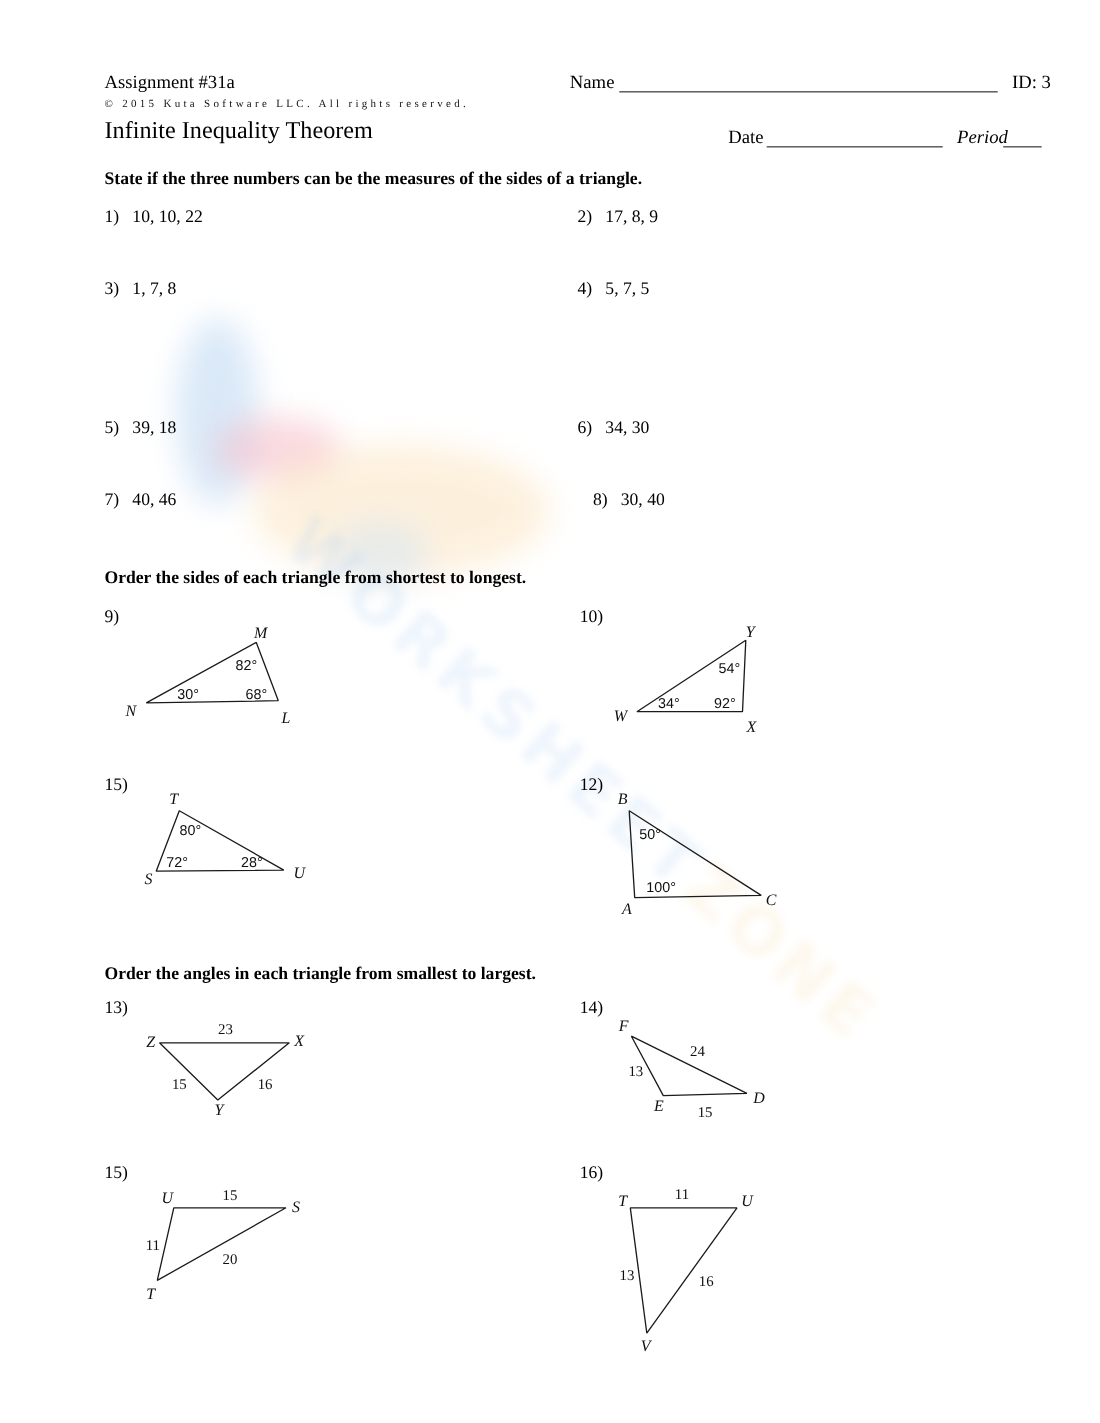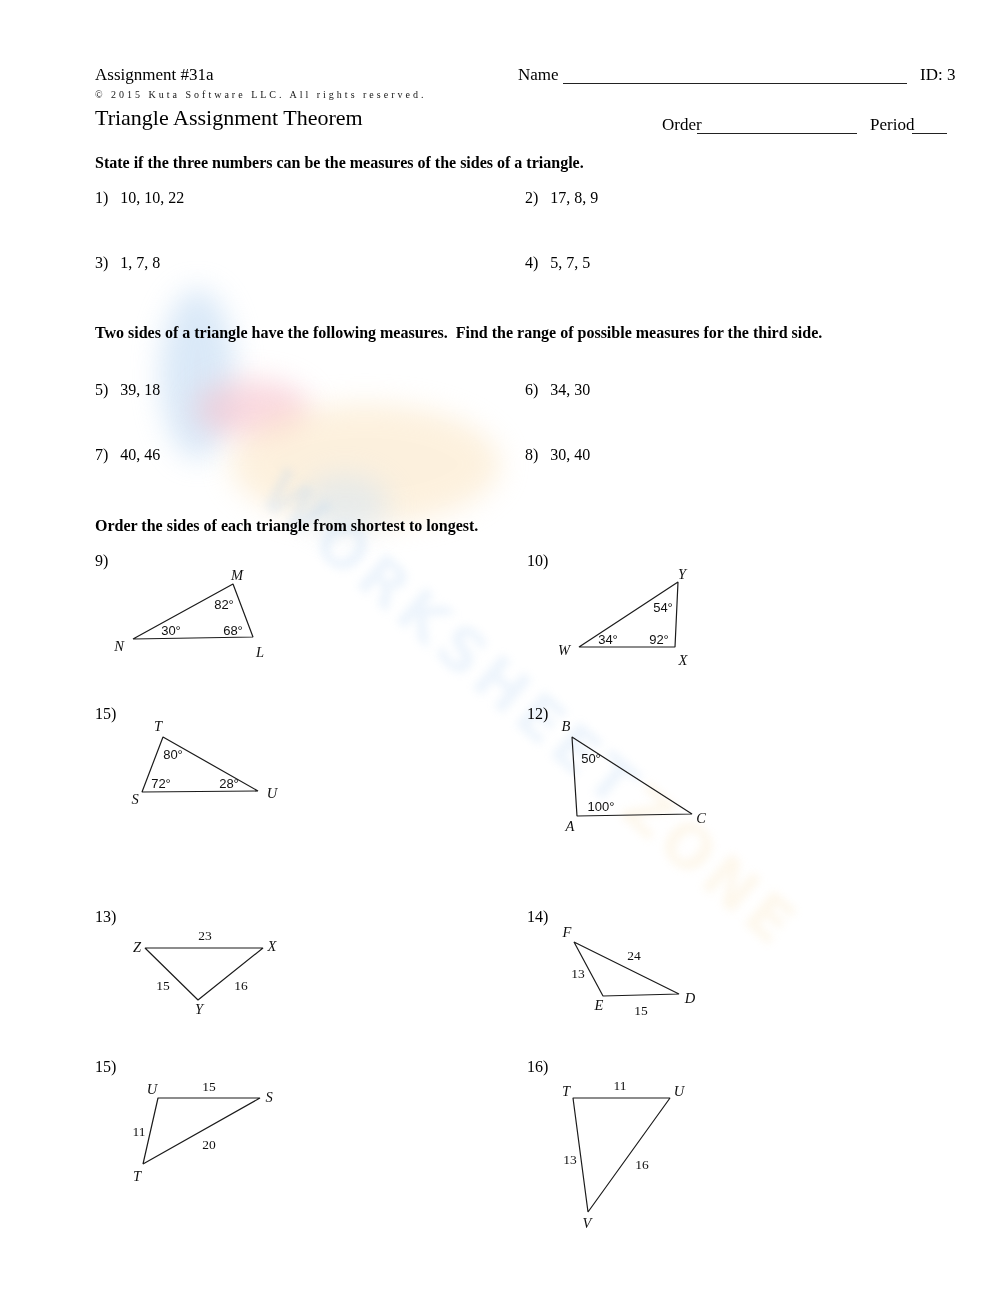--- a/index.html
+++ b/index.html
@@ -47,53 +47,52 @@
     <span style="color: rgb(174, 207, 242);">WORKSHEET</span><span style="color: rgb(248, 221, 171);">ZONE</span>
   </div>
 
   <div class="abs hdr-small" style="left:95px; top:61px;">Assignment #31a</div>
   <div class="abs hdr-small" style="left:518px; top:61px;">Name</div>
   <div class="rule" style="left:563px; top:79px; width:344px;"></div>
   <div class="abs hdr-small" style="left:920px; top:61px;">ID: 3</div>
 
   <div class="abs tinycopy" style="left:95px; top:85px;">© 2015 Kuta Software LLC. All rights reserved.</div>
 
-  <div class="abs title" style="left:95px; top:101px;">Triangle Assignment Theorem</div>
-  <div class="abs hdr-small" style="left:662px; top:111px;">Order</div>
+  <div class="abs title" style="left:95px; top:101px;">Infinite Inequality Theorem</div>
+  <div class="abs hdr-small" style="left:662px; top:111px;">Date</div>
   <div class="rule" style="left:697px; top:129px; width:160px;"></div>
-  <div class="abs hdr-small" style="left:870px; top:111px;">Period</div>
+  <div class="abs hdr-small" style="left:870px; top:111px;font-style:italic;">Period</div>
   <div class="rule" style="left:912px; top:129px; width:35px;"></div>
 
   <div class="abs heading" style="left:95px; top:146px; width:820px;">State if the three numbers can be the measures of the sides of a triangle.</div>
 
   <div class="abs prob" style="left:95px; top:185px;">
     <span class="pnum">1)</span><span class="ptext">10, 10, 22</span>
   </div>
   <div class="abs prob" style="left:525px; top:185px;">
     <span class="pnum">2)</span><span class="ptext">17, 8, 9</span>
   </div>
   <div class="abs prob" style="left:95px; top:250px;">
     <span class="pnum">3)</span><span class="ptext">1, 7, 8</span>
   </div>
   <div class="abs prob" style="left:525px; top:250px;">
     <span class="pnum">4)</span><span class="ptext">5, 7, 5</span>
   </div>
 
-  <div class="abs heading" style="left:95px; top:316px; width:800px;">Two sides of a triangle have the following measures.  Find the range of possible measures for the third side.</div>
 
   <div class="abs prob" style="left:95px; top:377px;">
     <span class="pnum">5)</span><span class="ptext">39, 18</span>
   </div>
   <div class="abs prob" style="left:525px; top:377px;">
     <span class="pnum">6)</span><span class="ptext">34, 30</span>
   </div>
   <div class="abs prob" style="left:95px; top:442px;">
     <span class="pnum">7)</span><span class="ptext">40, 46</span>
   </div>
-  <div class="abs prob" style="left:525px; top:442px;">
+  <div class="abs prob" style="left:539px; top:442px;">
     <span class="pnum">8)</span><span class="ptext">30, 40</span>
   </div>
 
   <div class="abs heading" style="left:95px; top:509px; width:820px;">Order the sides of each triangle from shortest to longest.</div>
 
   <span class="abs pnum" style="left:95px; top:548px;">9)</span>
   <span class="abs pnum" style="left:527px; top:548px;">10)</span>
   <div class="figwrap" style="left: 105px; top: 562px; width: 180px; height: 100px;">
       <svg width="180" height="100" viewBox="0 0 180 100">
         <polygon points="128,18 28,73 148,71"></polygon>
@@ -134,20 +133,21 @@
       <svg width="165" height="115" viewBox="0 0 165 115">
         <polygon points="17,17 22,96 137,94"></polygon>
         <text x="11" y="11" class="vertex" text-anchor="middle">B</text>
         <text x="15" y="111" class="vertex" text-anchor="middle">A</text>
         <text x="146" y="103" class="vertex" text-anchor="middle">C</text>
         <text x="36" y="43" class="angle" text-anchor="middle">50°</text>
         <text x="46" y="91" class="angle" text-anchor="middle">100°</text>
       </svg>
     </div>
 
+  <div class="abs heading" style="left:95px; top:869px; width:820px;">Order the angles in each triangle from smallest to largest.</div>
 
   <span class="abs pnum" style="left:95px; top:904px;">13)</span>
   <span class="abs pnum" style="left:527px; top:904px;">14)</span>
   <div class="figwrap" style="left: 130px; top: 925px; width: 165px; height: 90px;">
       <svg width="165" height="90" viewBox="0 0 165 90">
         <polygon points="15,19 133,19 68,71"></polygon>
         <text x="7" y="23" class="vertex" text-anchor="middle">Z</text>
         <text x="142" y="22" class="vertex" text-anchor="middle">X</text>
         <text x="69" y="85" class="vertex" text-anchor="middle">Y</text>
         <text x="75" y="11" class="side" text-anchor="middle">23</text>

